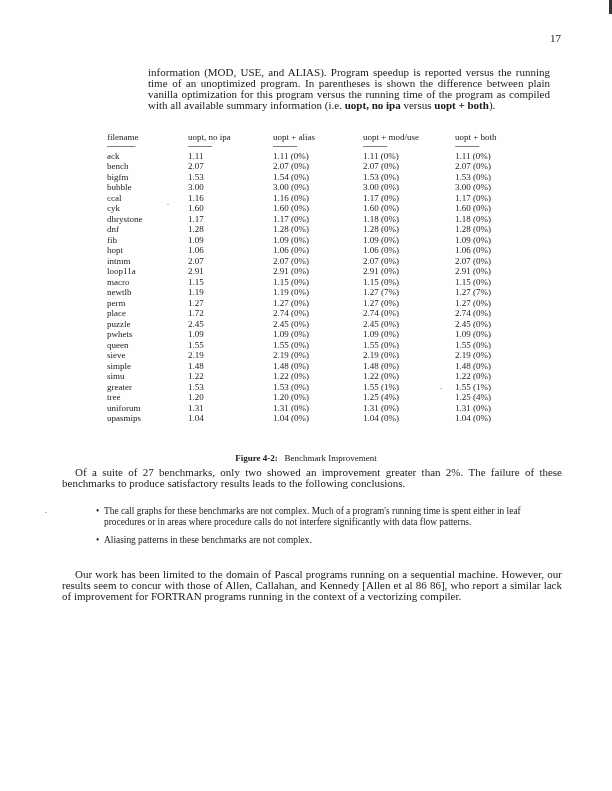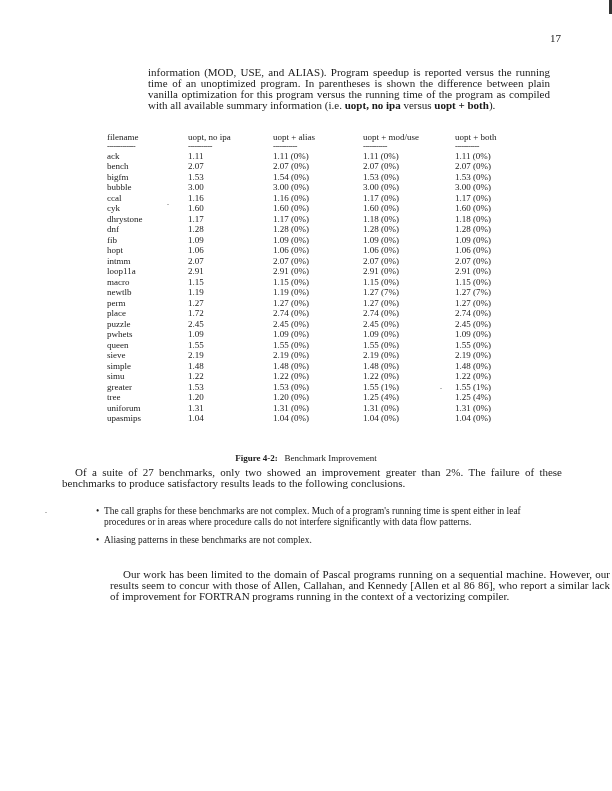--- a/index.html
+++ b/index.html
@@ -34,21 +34,21 @@
   }
   .caption span.t { font-weight: normal; }
   .para {
     position: absolute; left: 62px; width: 500px; font-size: 11px; line-height: 11px;
     text-align: justify;
   }
   .p1 { top: 467px; text-indent: 13px; }
   .bullets { position: absolute; left: 84px; width: 440px; top: 494px; font-size: 9.4px; line-height: 11px; margin: 12px; padding: 0; list-style: none; }
   .bullets li { position: relative; padding-left: 8px; margin-bottom: 7px; }
   .bullets li::before { content: "\2022"; position: absolute; left: 0; top: 0; }
-  .p2 { top: 569px; text-indent: 13px; margin-left: 48px; }
+  .p2 { top: 569px; text-indent: 13px; }
   .speck { position: absolute; width: 2px; height: 1px; background: #bbb; }
 </style>
 </head>
 <body>
 
 <div class="edge-bar"></div>
 
 <div class="page-number">17</div>
 
 <div class="intro"><span>information (MOD, USE, and ALIAS). Program speedup is reported versus the running time of an unoptimized program. In parentheses is shown the difference between plain vanilla optimization for this program versus the running time of the program as compiled with all available summary information (i.e. </span><b>uopt, no ipa</b><span> versus </span><b>uopt + both</b><span>).</span></div>

